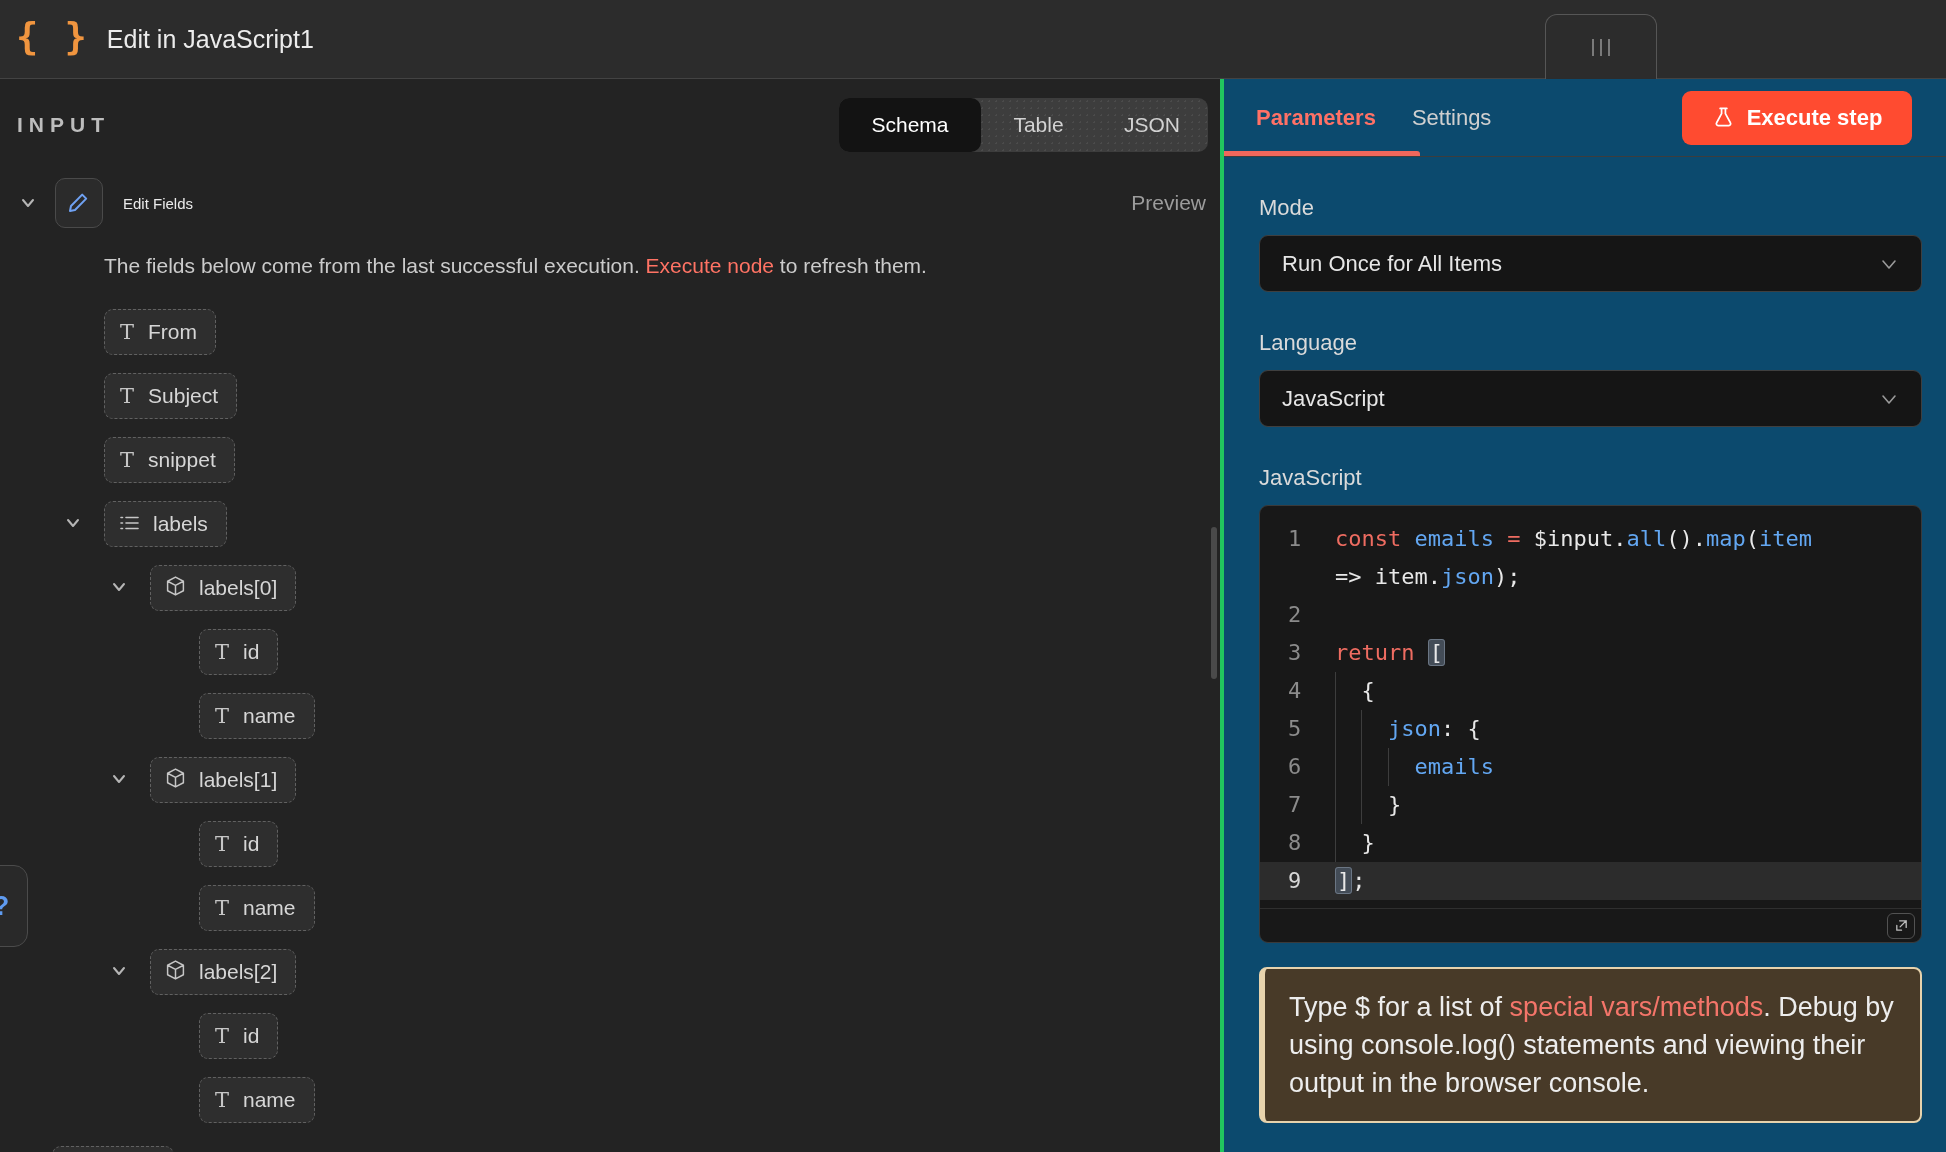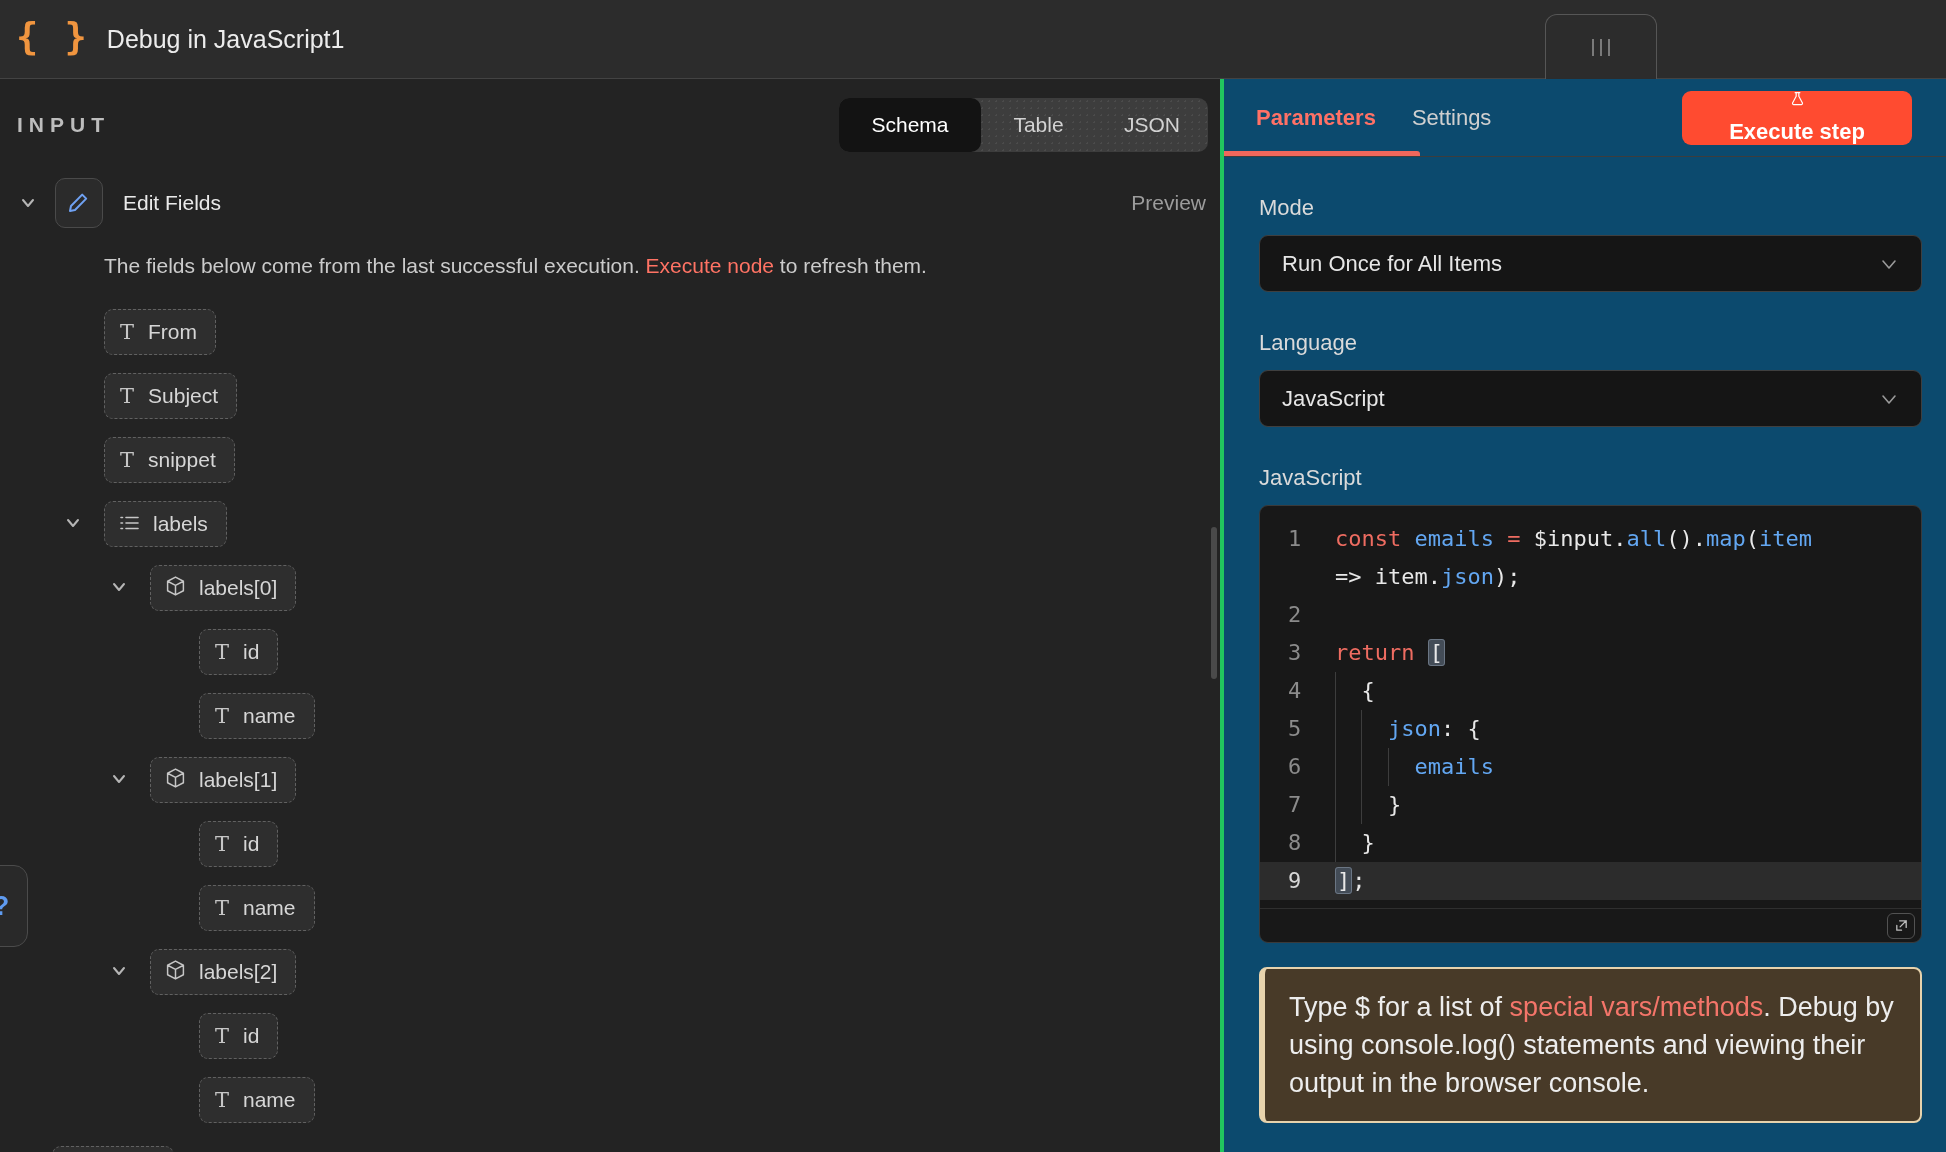--- a/index.html
+++ b/index.html
@@ -31,21 +31,21 @@
         background-image:radial-gradient(#4b4b4b 1px, transparent 1px); background-size:7px 7px; }
   .seg-btn{ height:54px; display:flex; align-items:center; justify-content:center;
             font-size:21px; color:#d2d2d2; border:none; background:transparent; cursor:pointer; }
   .seg-btn.active{ background:#131313; color:#ffffff; border-radius:10px; }
   .seg-btn.w1{ width:142px; } .seg-btn.w2{ width:115px; } .seg-btn.w3{ width:112px; }
 
   .node-row{ display:flex; align-items:center; margin:26px 14px 0 17px; height:50px; }
   .row-chevron{ width:22px; display:flex; justify-content:center; }
   .pencil-box{ width:48px; height:50px; margin-left:16px; border:1px solid #4a4a4a; border-radius:10px;
                background:#2b2b2b; display:flex; align-items:center; justify-content:center; }
-  .node-label{ margin-left:20px; font-size:21px; font-weight:500; color:#eaeaea; }
+  .node-label{ margin-left:20px; font-size:15px; font-weight:500; color:#eaeaea; }
   .preview{ margin-left:auto; font-size:21px; color:#9c9c9c; }
 
   .notice{ margin:26px 20px 0 104px; font-size:21px; color:#cbcbcb; }
   .notice .link{ color:#ff7364; }
 
   .tree{ margin-top:31px; }
   .tree-row{ height:64px; display:flex; align-items:flex-start; }
   .pill-wrap{ position:relative; display:flex; }
   .ind0{ margin-left:104px; } .ind1{ margin-left:150px; } .ind2{ margin-left:199px; }
   .tree-chevron{ position:absolute; left:-42px; top:12px; width:22px; display:flex; justify-content:center; }
@@ -64,21 +64,21 @@
   .rp-tabs{ position:relative; height:78px; border-bottom:1px solid #3d3d3d;
             display:flex; align-items:center; padding:0 34px 0 32px; }
   .tab{ font-size:22px; cursor:pointer; }
   .tab.parameters{ color:#ff7166; font-weight:600; }
   .tab.settings{ margin-left:36px; color:#cfcfcf; font-weight:500; }
   .tab-underline{ position:absolute; left:0; bottom:0; width:196px; height:5px;
                   background:#f0675c; border-radius:0 3px 0 0; }
   .execute-btn{ margin-left:auto; height:54px; width:230px; background:#ff4b30; color:#ffffff;
                 border:none; border-radius:9px; font-size:22px; font-weight:600;
                 font-family:"Liberation Sans", sans-serif;
-                display:flex; align-items:center; justify-content:center; gap:12px; cursor:pointer;flex-direction:column; }
+                display:flex; align-items:center; justify-content:center; gap:12px; cursor:pointer; }
 
   .rp-content{ padding:38px 24px 0 35px; }
   .field-label{ display:block; font-size:22px; color:#dadada; margin-bottom:14px; }
   .select{ height:57px; background:#151515; border:1px solid #3f3f3f; border-radius:9px;
            display:flex; align-items:center; justify-content:space-between; padding:0 22px;
            font-size:22px; color:#e6e6e6; margin-bottom:38px; cursor:pointer; }
 
   
   .editor{ background:#181818; border:1px solid #3a3a3a; border-radius:9px; overflow:hidden; }
   .code-lines{ padding:14px 0 8px 0; font-family:"DejaVu Sans Mono", monospace; font-size:22px; line-height:38px; }
@@ -100,21 +100,21 @@
          border-radius:8px; padding:19px 24px; font-size:27px; line-height:38px; color:#ededed; }
   .hint .link{ color:#f4756a; }
 </style>
 </head>
 <body>
 
 <div class="app">
 
   <header class="titlebar">
     <span class="node-icon">{ }</span>
-    <span class="page-title">Debug in JavaScript1</span>
+    <span class="page-title">Edit in JavaScript1</span>
     <div class="drag-tab">
       <span class="grip-bar"></span>
       <span class="grip-bar"></span>
       <span class="grip-bar"></span>
     </div>
   </header>
 
   <div class="main">
 
     <section class="left-panel">

